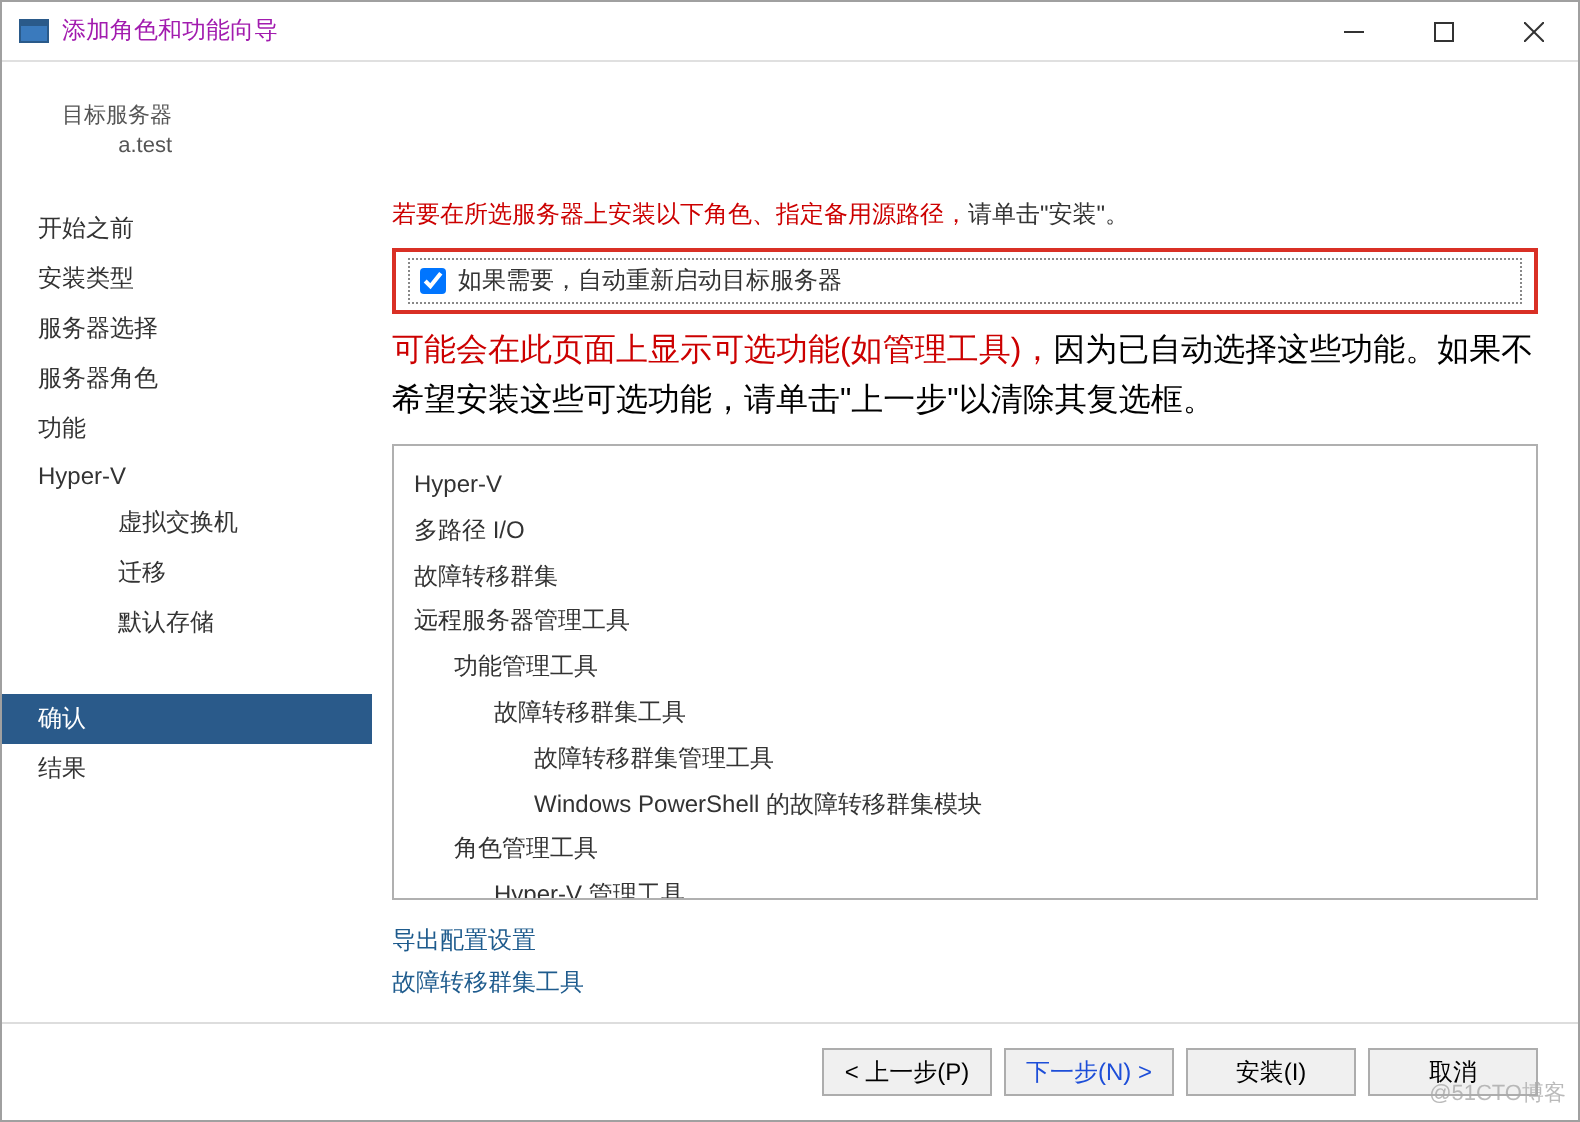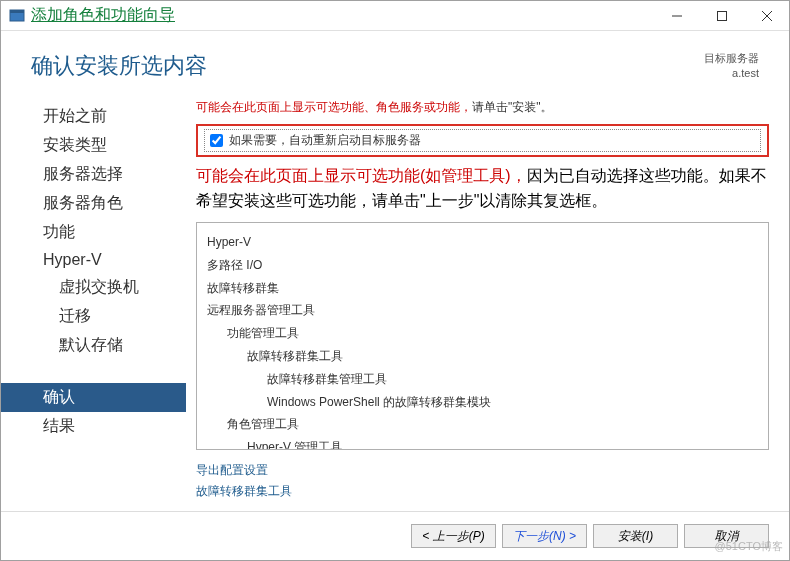--- a/index.html
+++ b/index.html
@@ -1,48 +1,48 @@
 <!DOCTYPE html>
 <html><head>
   <meta charset="utf-8">
   <style>
     * { box-sizing: border-box; }
     body { margin: 0; font-family: "Microsoft YaHei", "Segoe UI", Arial, sans-serif; font-size: 12px; background: #f0f0f0; }
     .window { width: 790px; height: 561px; background: #fff; border: 1px solid #a0a0a0; position: relative; display: flex; flex-direction: column; }
     .titlebar { height: 30px; display: flex; align-items: center; border-bottom: 1px solid #e0e0e0; }
     .titlebar-icon { width: 16px; height: 16px; margin: 0 6px 0 8px; display: inline-flex; }
-    .title-text { flex: 1; font-size: 16px; color: #15803d; text-decoration: underline; }
+    .title-text { flex: 1; font-size: 12px; color: #a21caf; }
     .win-controls { display: flex; }
     .win-btn { width: 45px; height: 29px; display: flex; align-items: center; justify-content: center; color: #333; cursor: pointer; }
     .header { padding: 20px 30px 10px 30px; display: flex; align-items: flex-start; }
     .header h1 { margin: 0; font-size: 22px; font-weight: 400; color: #1e5b8d; flex: 1; }
     .header-right { text-align: right; font-size: 11px; color: #555; line-height: 1.4; }
     .body { flex: 1; display: flex; padding: 0 0 0 0; overflow: hidden; }
     .sidebar { width: 185px; padding: 10px 0 0 0; }
-    .side-item { padding: 4px 0 4px 42px; color: #333; font-size: 16px; cursor: default; }
+    .side-item { padding: 4px 0 4px 18px; color: #333; font-size: 12px; cursor: default; }
     .side-sub { padding-left: 58px; }
     .side-item.active { background: #2a5a8a; color: #fff; margin-top: 23px; }
     .content { flex: 1; padding: 0 20px 0 10px; display: flex; flex-direction: column; overflow: hidden; }
     .instr { color: #333; font-size: 12px; margin: 6px 0 4px 0; line-height: 1.5; }
     .checkbox-row { display: flex; align-items: flex-start; margin: 4px 0; border: 2px solid #d93025; padding: 3px 6px; position: relative; }
     .checkbox-row::after { content: ""; position: absolute; left: 130px; right: -6px; top: -6px; bottom: -6px; border-bottom: 1px dotted #888; pointer-events: none; border-top: 1px dotted #888; display:none;}
     .cb-wrap { border: 1px dotted #888; padding: 1px 4px 1px 1px; display: inline-flex; align-items: center; width: 100%; }
     .cb { width: 13px; height: 13px; margin-right: 6px; }
     .cb-label { font-size: 12px; color: #333; }
     .note-red { color: #c00; display: inline; }
     .note-line { font-size: 16px; line-height: 1.6; margin: 2px 0 8px 0; }
     .list-box { flex: 1; border: 1px solid #b0b0b0; background: #fff; padding: 8px 10px; overflow-y: auto; overflow-x: hidden; font-size: 12px; line-height: 1.9; color: #333; min-height: 200px; }
     .li { white-space: nowrap; }
     .ind1 { padding-left: 20px; }
     .ind2 { padding-left: 40px; }
     .ind3 { padding-left: 60px; }
     .links { margin: 10px 0; font-size: 12px; line-height: 1.7; }
     .links a { color: #1e5b8d; text-decoration: none; cursor: pointer; }
     .footer { border-top: 1px solid #ddd; padding: 12px 20px; display: flex; justify-content: flex-end; gap: 6px; }
-    .btn { min-width: 85px; height: 24px; background: #f0f0f0; border: 1px solid #adadad; font-size: 12px; padding: 0 10px; cursor: pointer; font-style: italic; }
+    .btn { min-width: 85px; height: 24px; background: #f0f0f0; border: 1px solid #adadad; font-size: 12px; padding: 0 10px; cursor: pointer; }
     .btn:disabled { color: #1d4ed8; cursor: default; }
     .watermark { position: absolute; right: 6px; bottom: 6px; font-size: 11px; color: #aaa; opacity: .8; pointer-events: none; }
     .list-box::-webkit-scrollbar { width: 16px; }
     .list-box::-webkit-scrollbar-track { background: #f0f0f0; border-left: 1px solid #ddd; }
     .list-box::-webkit-scrollbar-thumb { background: #c0c0c0; }
   </style>
 </head>
 <body>
 
 <div class="window">
@@ -69,21 +69,20 @@
       <div class="win-btn close">
           <svg width="10" height="10">
             <line x1="0" y1="0" x2="10" y2="10" stroke="currentColor" stroke-width="1"></line>
             <line x1="10" y1="0" x2="0" y2="10" stroke="currentColor" stroke-width="1"></line>
           </svg>
         </div>
     </div>
   </div>
 
   <div class="header">
-    <h1>确认安装所选内容</h1>
     <div class="header-right">
       <div>目标服务器</div>
       <div>a.test</div>
     </div>
   </div>
 
   <div class="body">
     <div class="sidebar">
       <div class="side-item">开始之前</div>
       <div class="side-item">安装类型</div>
@@ -93,21 +92,21 @@
       <div class="side-item">Hyper-V</div>
       <div class="side-item side-sub">虚拟交换机</div>
       <div class="side-item side-sub">迁移</div>
       <div class="side-item side-sub">默认存储</div>
       <div class="side-item active">确认</div>
       <div class="side-item">结果</div>
     </div>
 
     <div class="content">
       <div class="instr">
-        <span class="note-red">可能会在此页面上显示可选功能、角色服务或功能，</span><span>请单击"安装"。</span>
+        <span class="note-red">若要在所选服务器上安装以下角色、指定备用源路径，</span><span>请单击"安装"。</span>
       </div>
 
       <div class="checkbox-row">
         <div class="cb-wrap">
           <input type="checkbox" class="cb" checked="" style="">
           <span class="cb-label">如果需要，自动重新启动目标服务器</span>
         </div>
       </div>
 
       <div class="note-line">

